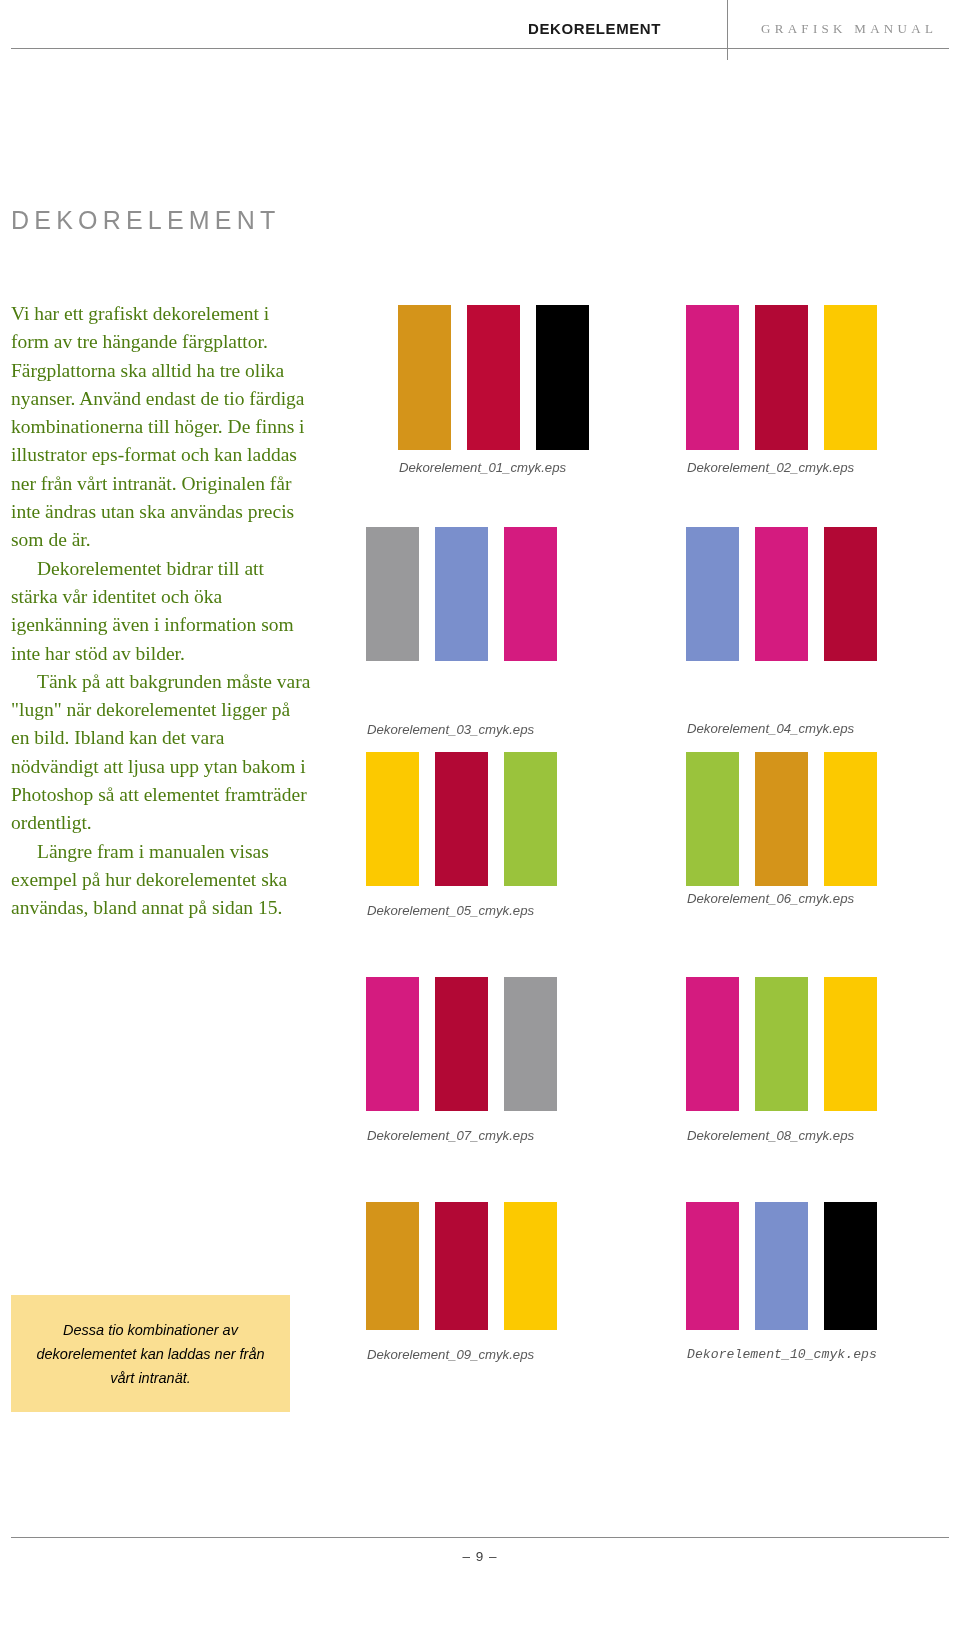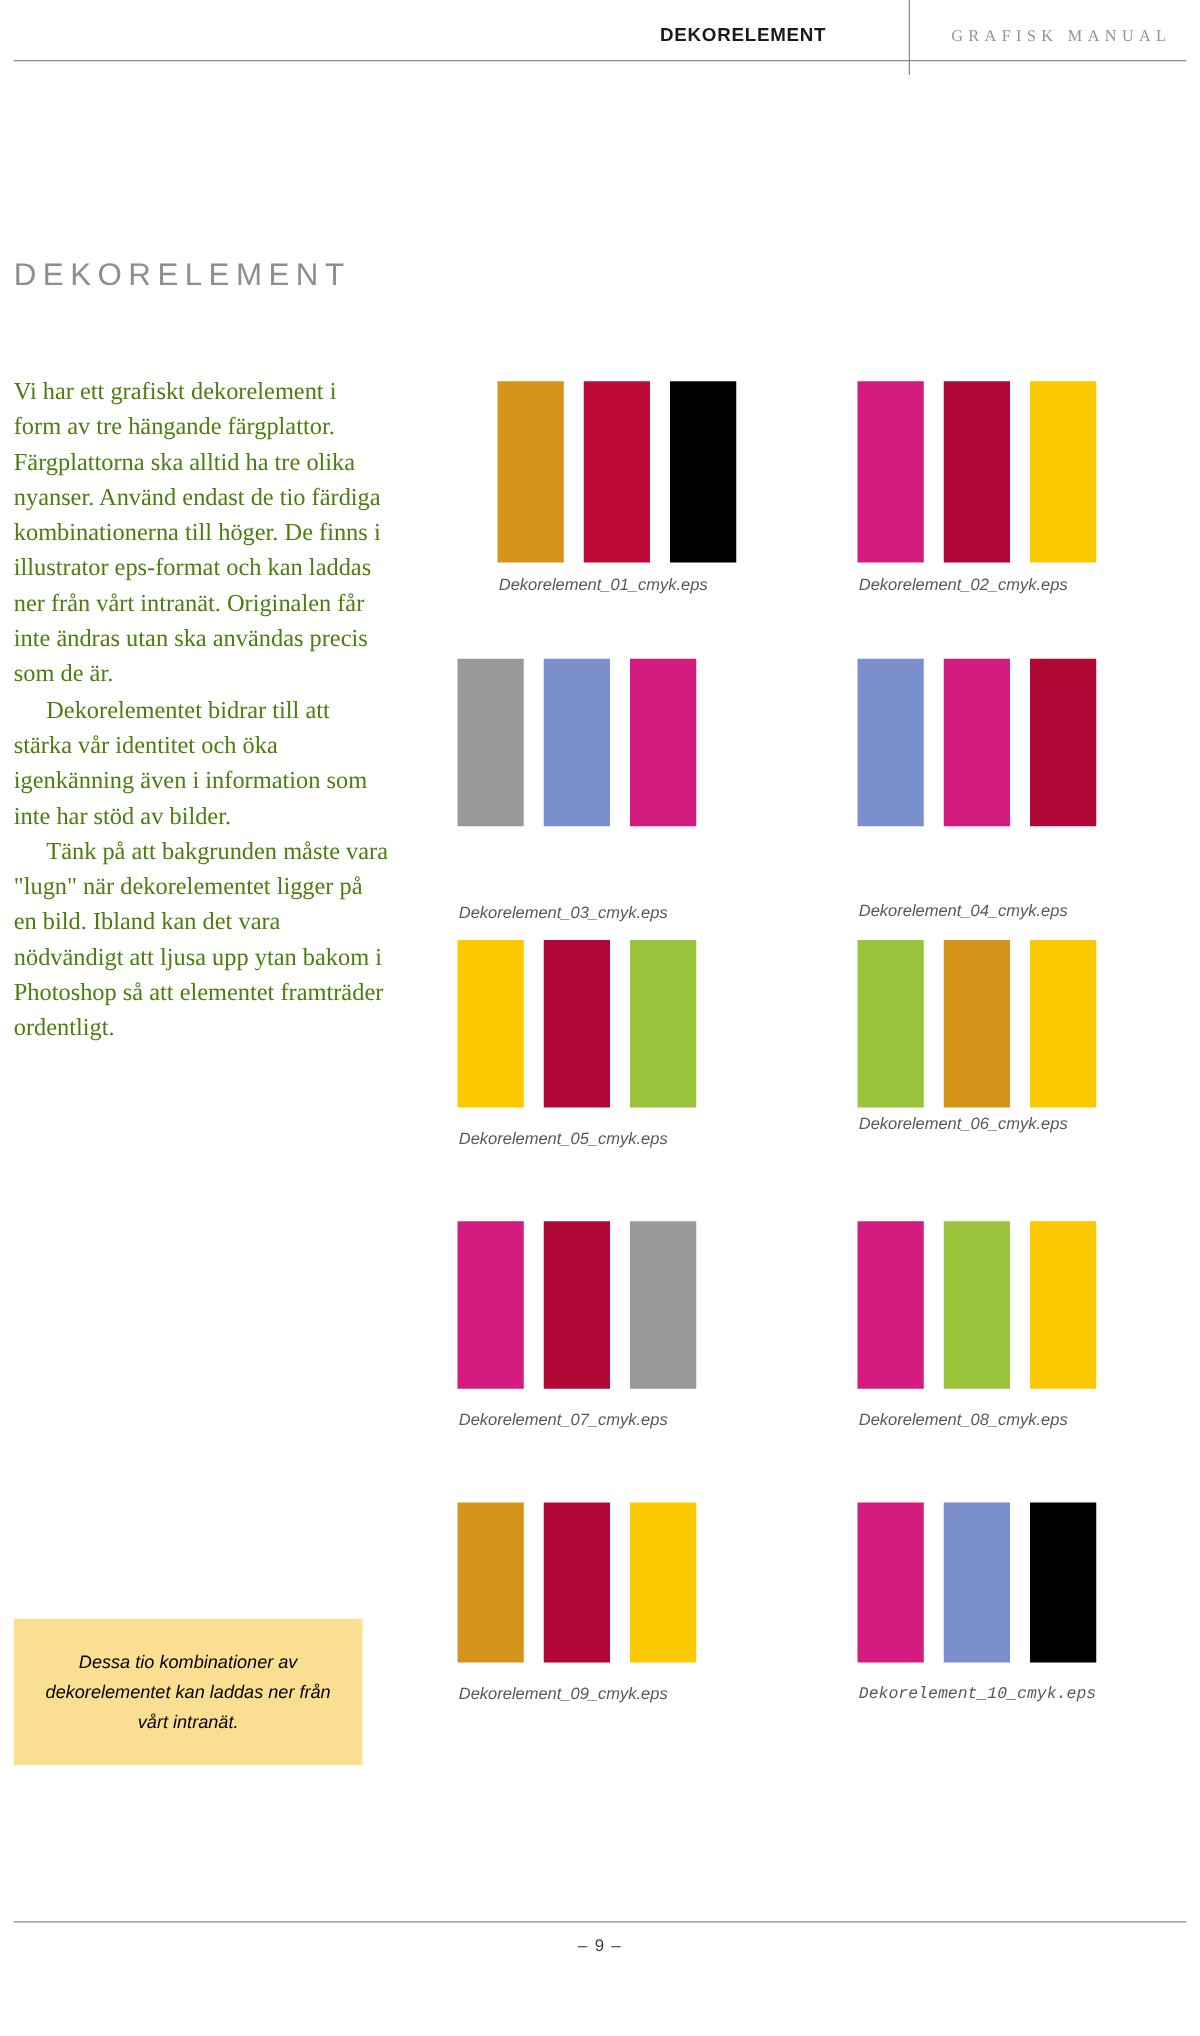--- a/index.html
+++ b/index.html
@@ -115,20 +115,21 @@
     <div class="header-sub">GRAFISK MANUAL</div>
     <div class="header-rule"></div>
   </div>
 
   <div class="page-title">DEKORELEMENT</div>
 
   <div class="body-col">
     <p>Vi har ett grafiskt dekorelement i form av tre hängande färgplattor. Färgplattorna ska alltid ha tre olika nyanser. Använd endast de tio färdiga kombinationerna till höger. De finns i illustrator eps-format och kan laddas ner från vårt intranät. Originalen får inte ändras utan ska användas precis som de är.</p>
     <p class="indent">Dekorelementet bidrar till att stärka vår identitet och öka igenkänning även i information som inte har stöd av bilder.</p>
     <p class="indent">Tänk på att bakgrunden måste vara "lugn" när dekorelementet ligger på en bild. Ibland kan det vara nödvändigt att ljusa upp ytan bakom i Photoshop så att elementet framträder ordentligt.</p>
+    <p class="indent">Längre fram i manualen visas exempel på hur dekorelementet ska användas, bland annat på sidan 15.</p>
   </div>
 
   <div class="callout">
     <div class="callout-text">Dessa tio kombinationer av dekorelementet kan laddas ner från vårt intranät.</div>
   </div>
 
   <div class="swatch-grid" id="swatch-grid">
       <div class="swatch-cell" style="left: 4px; top: 0px; margin-left: 28px;">
         <div class="swatch-bars">
           <div class="bar b1" style="background: rgb(212, 148, 26); height: 145px;"></div>

